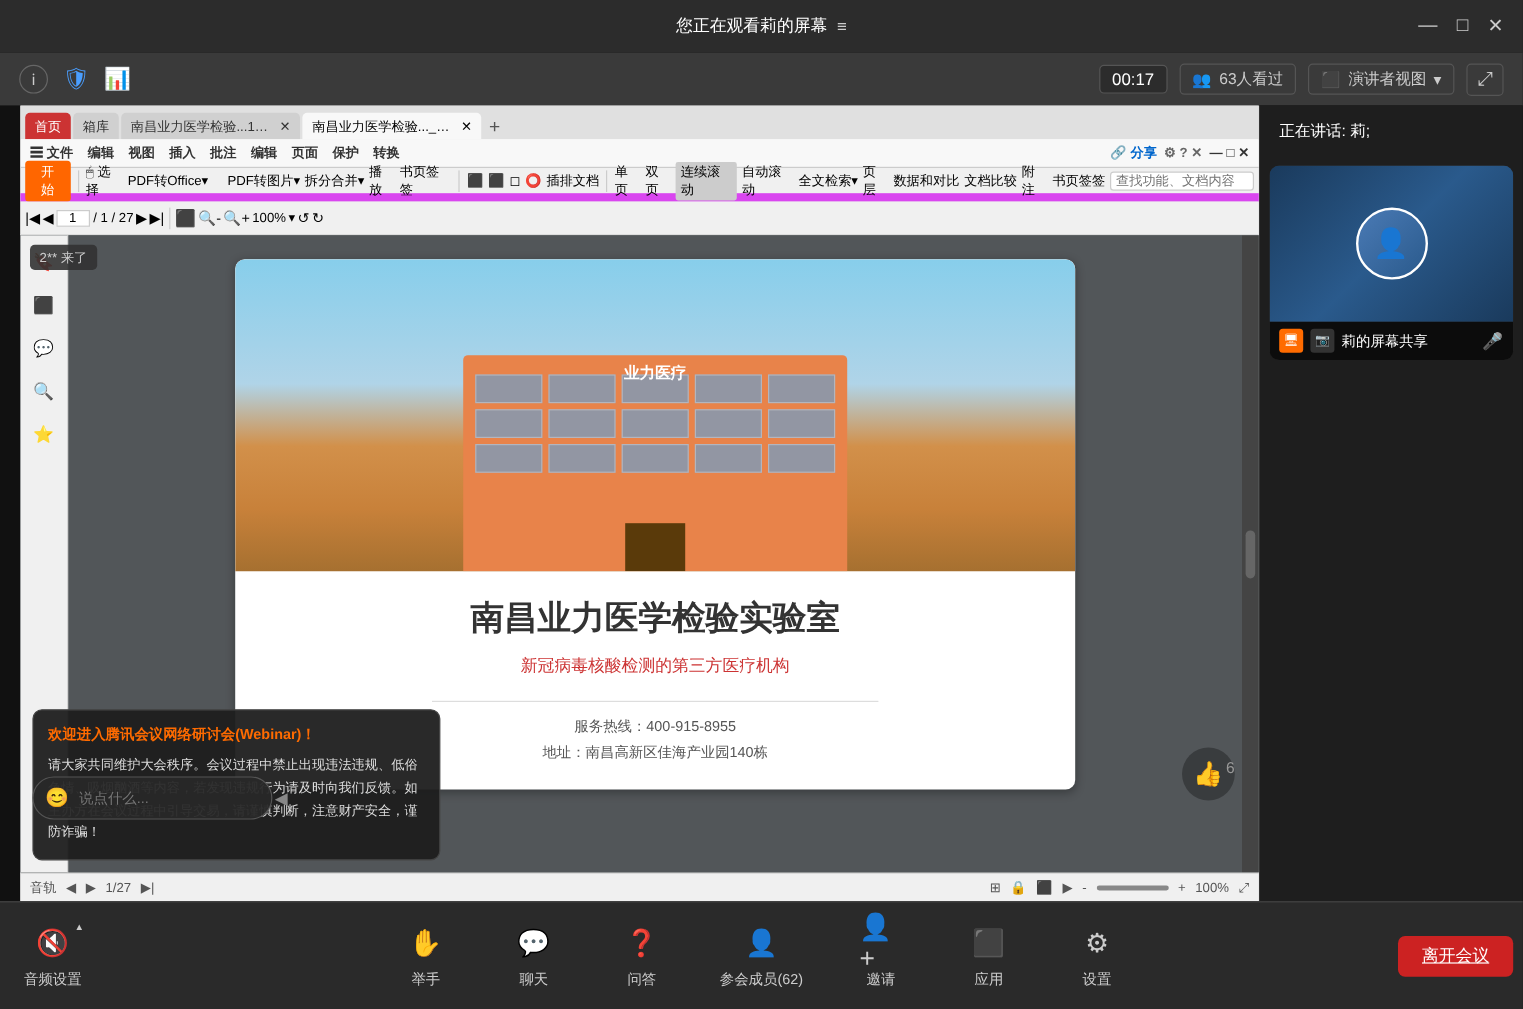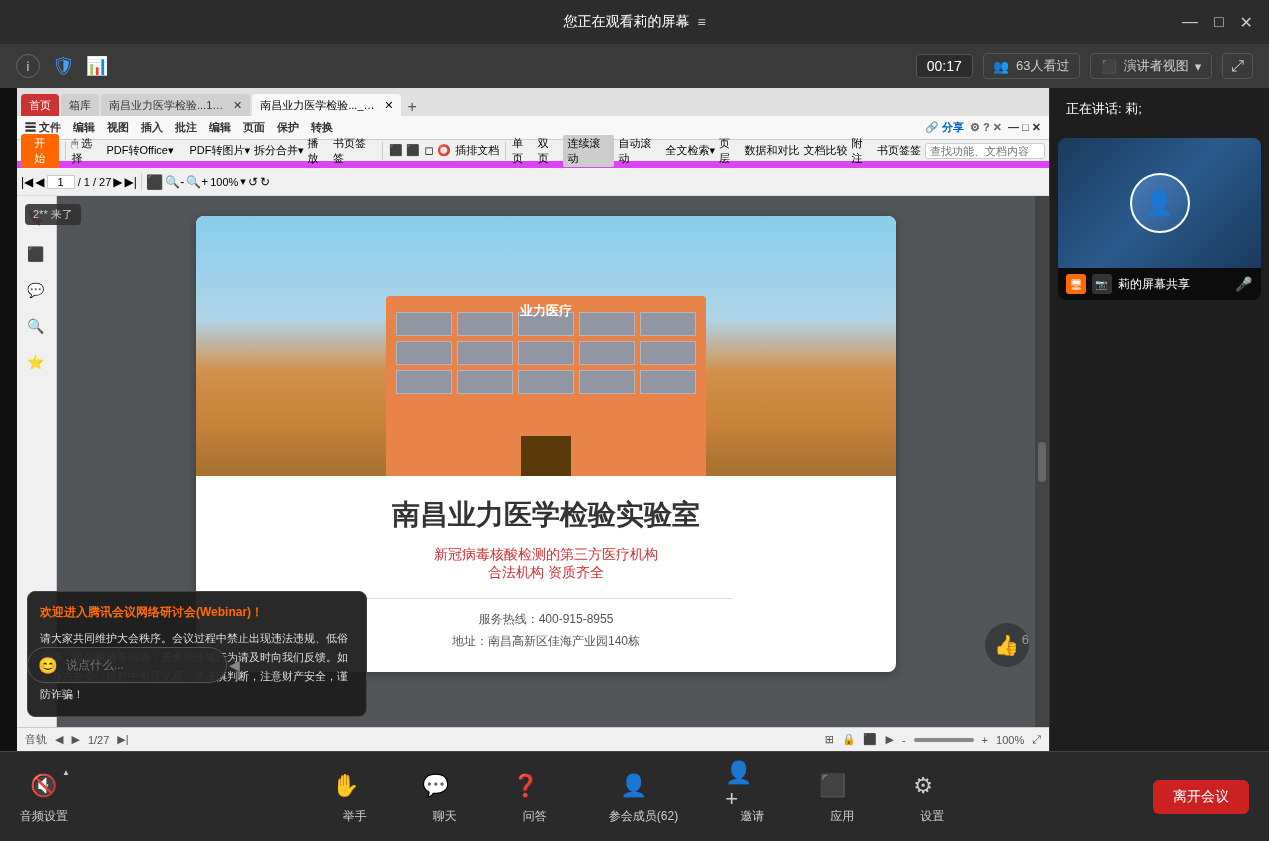--- a/index.html
+++ b/index.html
@@ -310,21 +310,21 @@
     .pdf-title {
       font-size: 28px;
       font-weight: bold;
       color: #333;
       margin-bottom: 12px;
     }
 
     .pdf-subtitle {
       font-size: 14px;
       color: #cc3333;
-      margin-bottom: 0;
+      margin-bottom: 20px;
     }
 
     .pdf-subtitle2 {
       font-size: 14px;
       color: #cc3333;
       margin-bottom: 16px;
     }
 
     .pdf-divider {
       border: none;
@@ -514,21 +514,20 @@
       width: 36px;
       height: 36px;
       display: flex;
       align-items: center;
       justify-content: center;
       font-size: 22px;
     }
     .bottom-tool-label {
       font-size: 12px;
       color: #ccc;
-      margin-left: 18px;
     }
 
     .audio-tool {
       position: absolute;
       left: 20px;
       display: flex;
       flex-direction: column;
       align-items: center;
       gap: 4px;
       cursor: pointer;
@@ -548,28 +547,29 @@
     .audio-arrow {
       position: absolute;
       top: 0;
       right: -8px;
       font-size: 8px;
       color: #ccc;
     }
 
     .leave-btn {
       position: absolute;
-      right: 20px;
+      right: 8px;
       background: #cc2222;
       color: white;
       border: none;
       border-radius: 6px;
       padding: 8px 20px;
       font-size: 14px;
       cursor: pointer;
+      text-decoration: underline;
     }
 
     
     .page-number {
       position: absolute;
       right: 20px;
       bottom: 80px;
       color: #999;
       font-size: 13px;
     }
@@ -749,21 +749,20 @@
                   <div style="position:absolute; top:6px; left:50%; transform:translateX(-50%); color:white; font-size:13px; font-weight:bold; white-space:nowrap;">业力医疗</div>
 
                   <div style="position:absolute; bottom:0; left:50%; transform:translateX(-50%); width:50px; height:40px; background:#5a3a0a;"></div>
                 </div>
               </div>
             </div>
 
             <div class="pdf-page-content">
               <div class="pdf-title">南昌业力医学检验实验室</div>
               <div class="pdf-subtitle">新冠病毒核酸检测的第三方医疗机构</div>
-              <div class="pdf-subtitle2">合法机构  资质齐全</div>
               <hr class="pdf-divider">
               <div class="pdf-contact">
                 <div>服务热线：400-915-8955</div>
                 <div>地址：南昌高新区佳海产业园140栋</div>
               </div>
             </div>
           </div>
 
           <div class="like-btn">👍</div>
 

